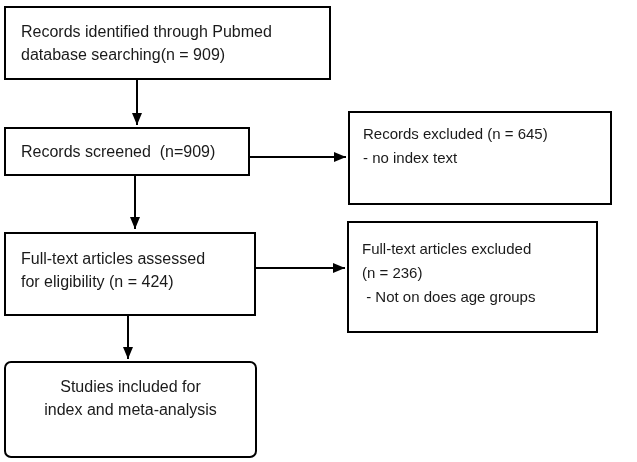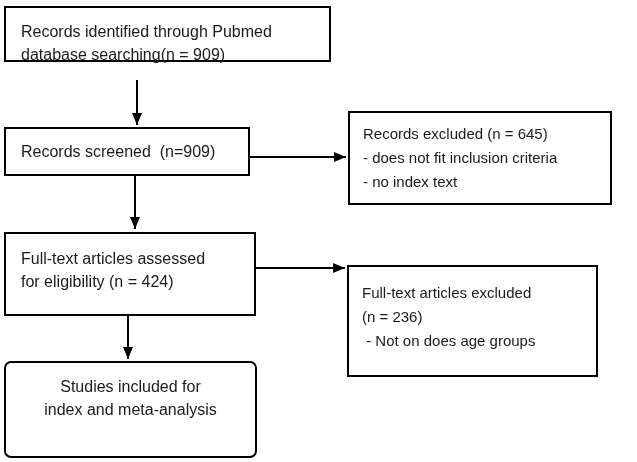--- a/index.html
+++ b/index.html
@@ -28,21 +28,21 @@
     box-sizing: border-box;
     background: #ffffff;
     border: 2px solid #000000;
     font-size: 15px;
     line-height: 23px;
   }
   .box .line {
     white-space: pre;
   }
   #box-identified {
-    left: 4px; top: 6px; width: 327px; height: 56px;
+    left: 4px; top: 6px; width: 327px; height: 74px;
     padding: 12px 12px 0 15px;
     font-size: 16px;
   }
   #box-screened {
     left: 4px; top: 127px; width: 246px; height: 49px;
     padding: 11px 10px 0 15px;
     font-size: 16px;
   }
   #box-records-excluded {
     left: 348px; top: 111px; width: 264px; height: 94px;
@@ -51,21 +51,20 @@
   }
   #box-fulltext-assessed {
     left: 4px; top: 232px; width: 252px; height: 84px;
     padding: 13px 8px 0 15px;
     font-size: 16px;
   }
   #box-fulltext-excluded {
     left: 347px; top: 221px; width: 251px; height: 112px;
     padding: 14px 6px 0 13px;
     line-height: 24px;
-    margin-top: 44px;
   }
   #box-included {
     left: 4px; top: 361px; width: 253px; height: 97px;
     padding: 12px 4px 0 4px;
     text-align: center;
     font-size: 16px;
     border-radius: 7px;
   }
   .arrow-stroke {
     stroke: #000000;
@@ -97,21 +96,20 @@
     <div class="line">Records identified through Pubmed</div>
     <div class="line">database searching(n = 909)</div>
   </div>
 
   <div class="box" id="box-screened">
     <div class="line">Records screened  (n=909)</div>
   </div>
 
   <div class="box" id="box-records-excluded">
     <div class="line">Records excluded (n = 645)</div>
-    <div class="line">- does not fit inclusion criteria</div>
     <div class="line">- no index text</div>
   </div>
 
   <div class="box" id="box-fulltext-assessed">
     <div class="line">Full-text articles assessed</div>
     <div class="line">for eligibility (n = 424)</div>
   </div>
 
   <div class="box" id="box-fulltext-excluded">
     <div class="line">Full-text articles excluded</div>

